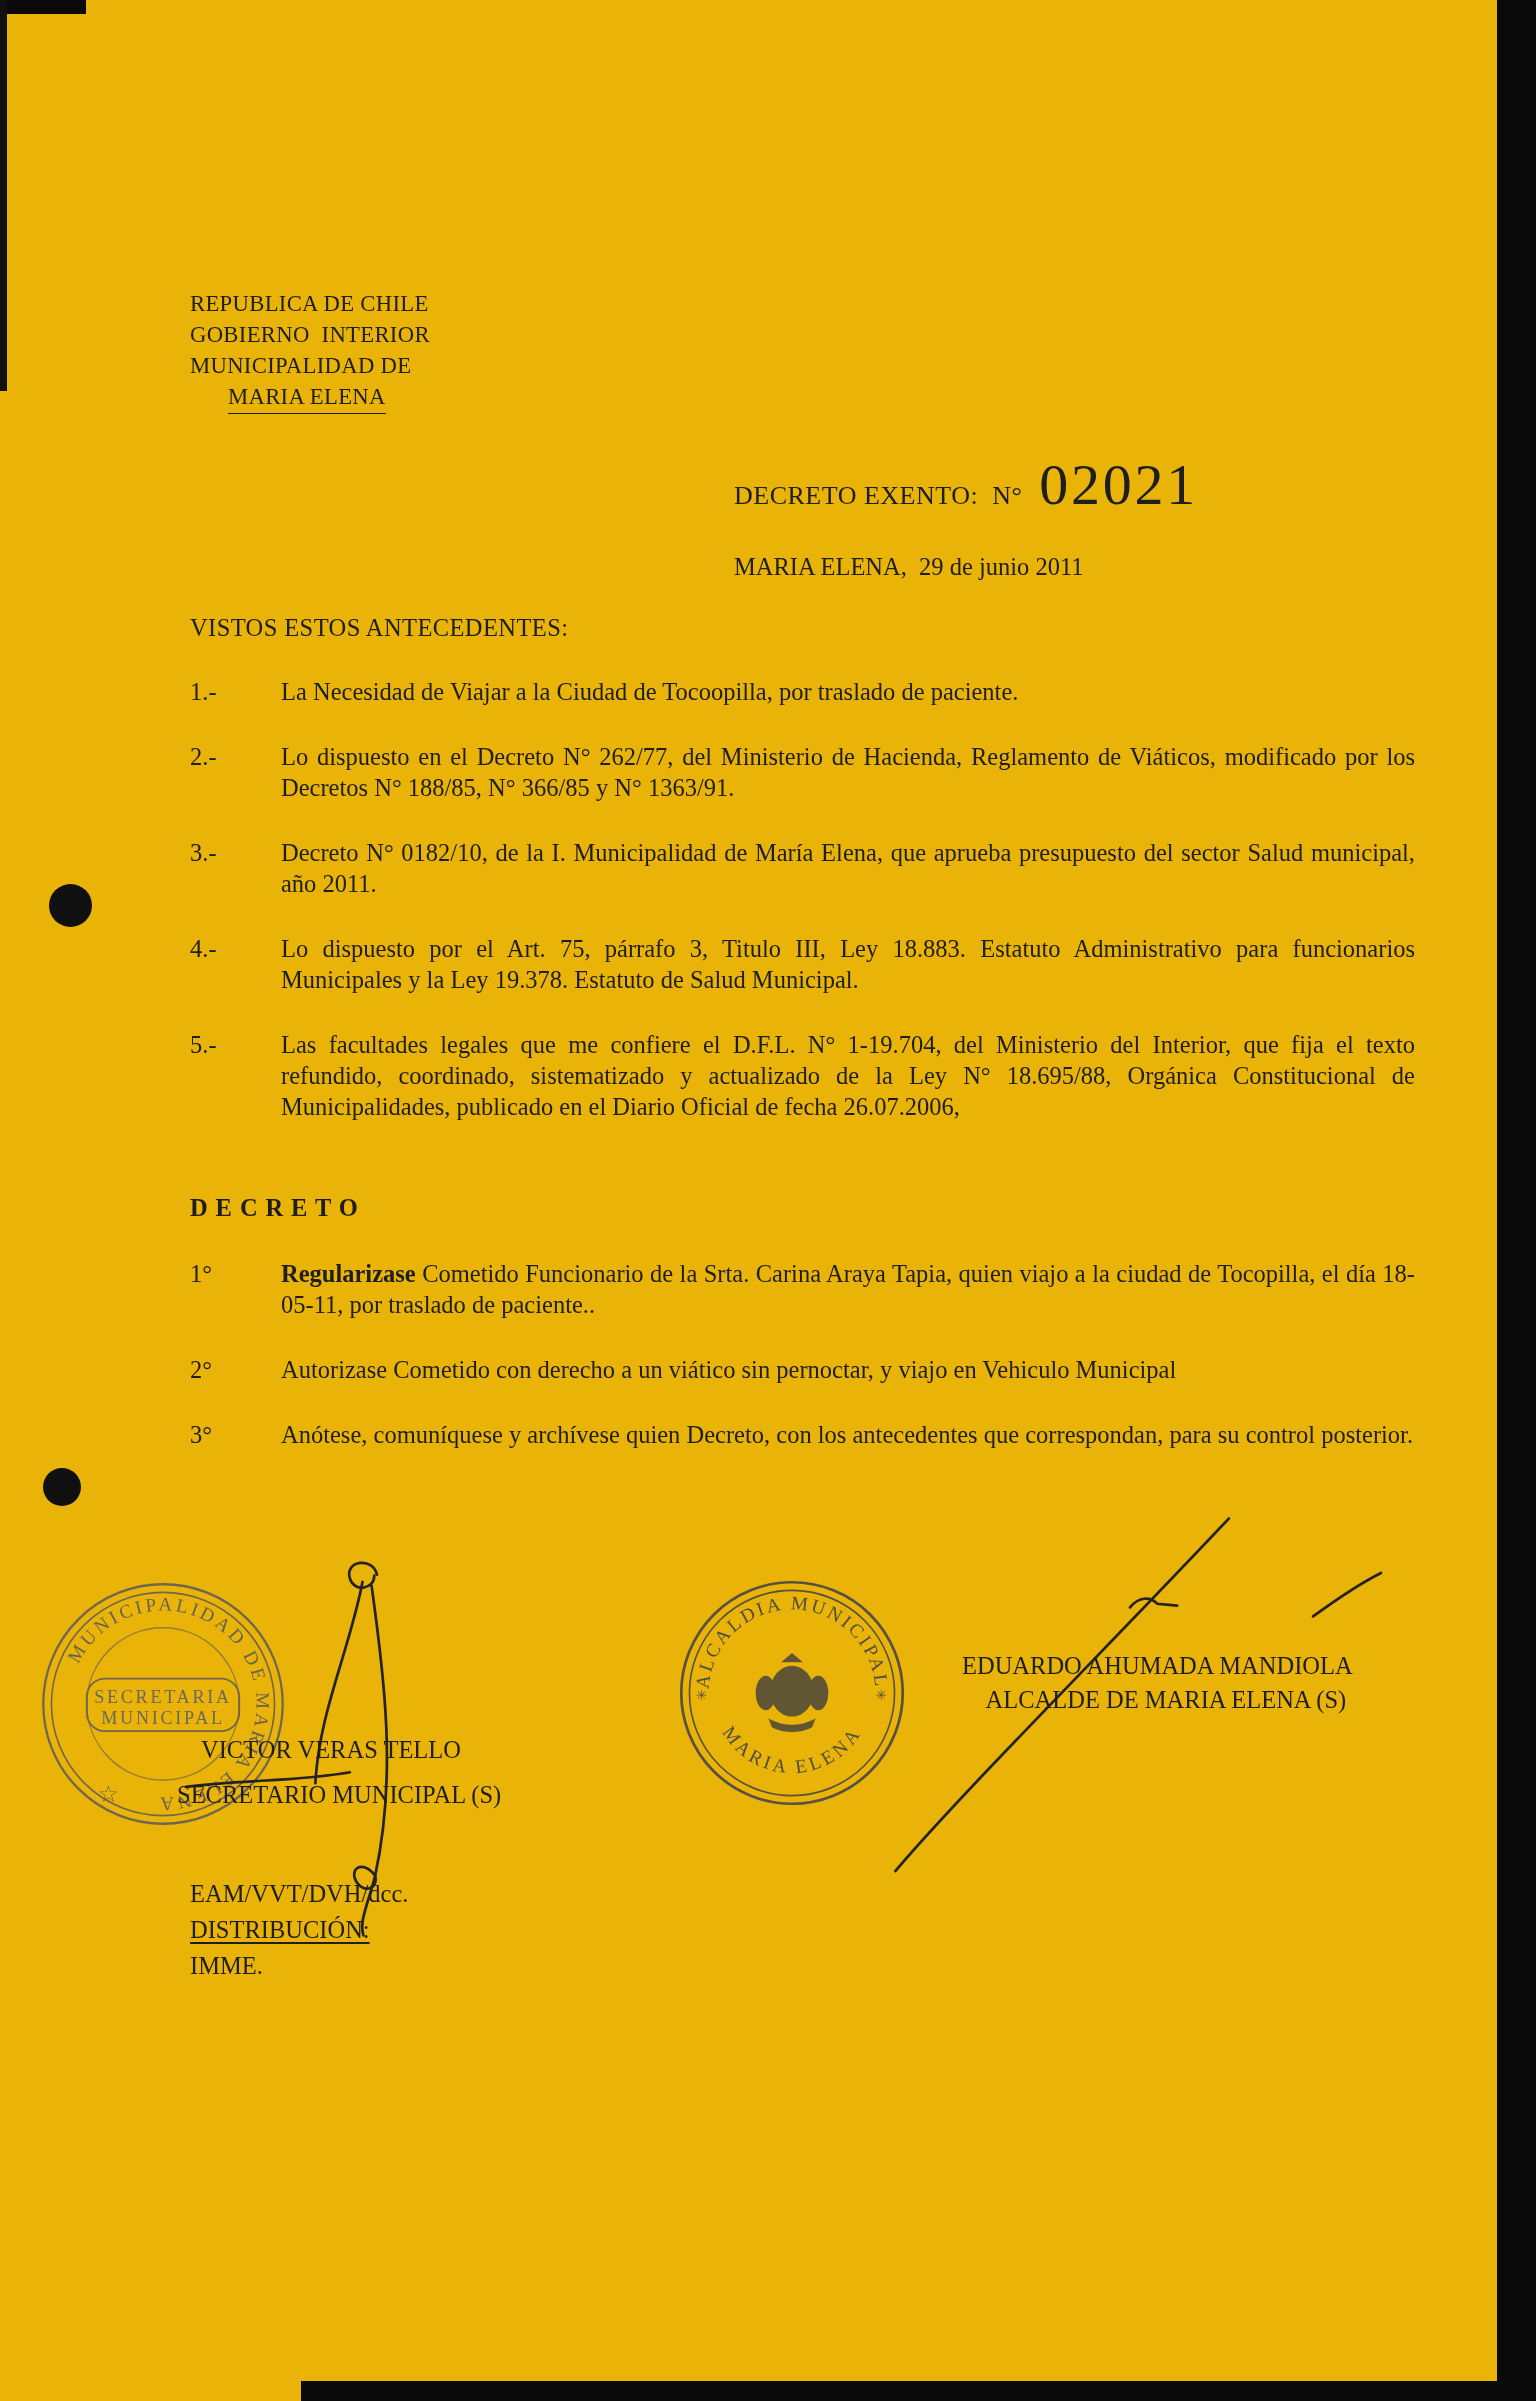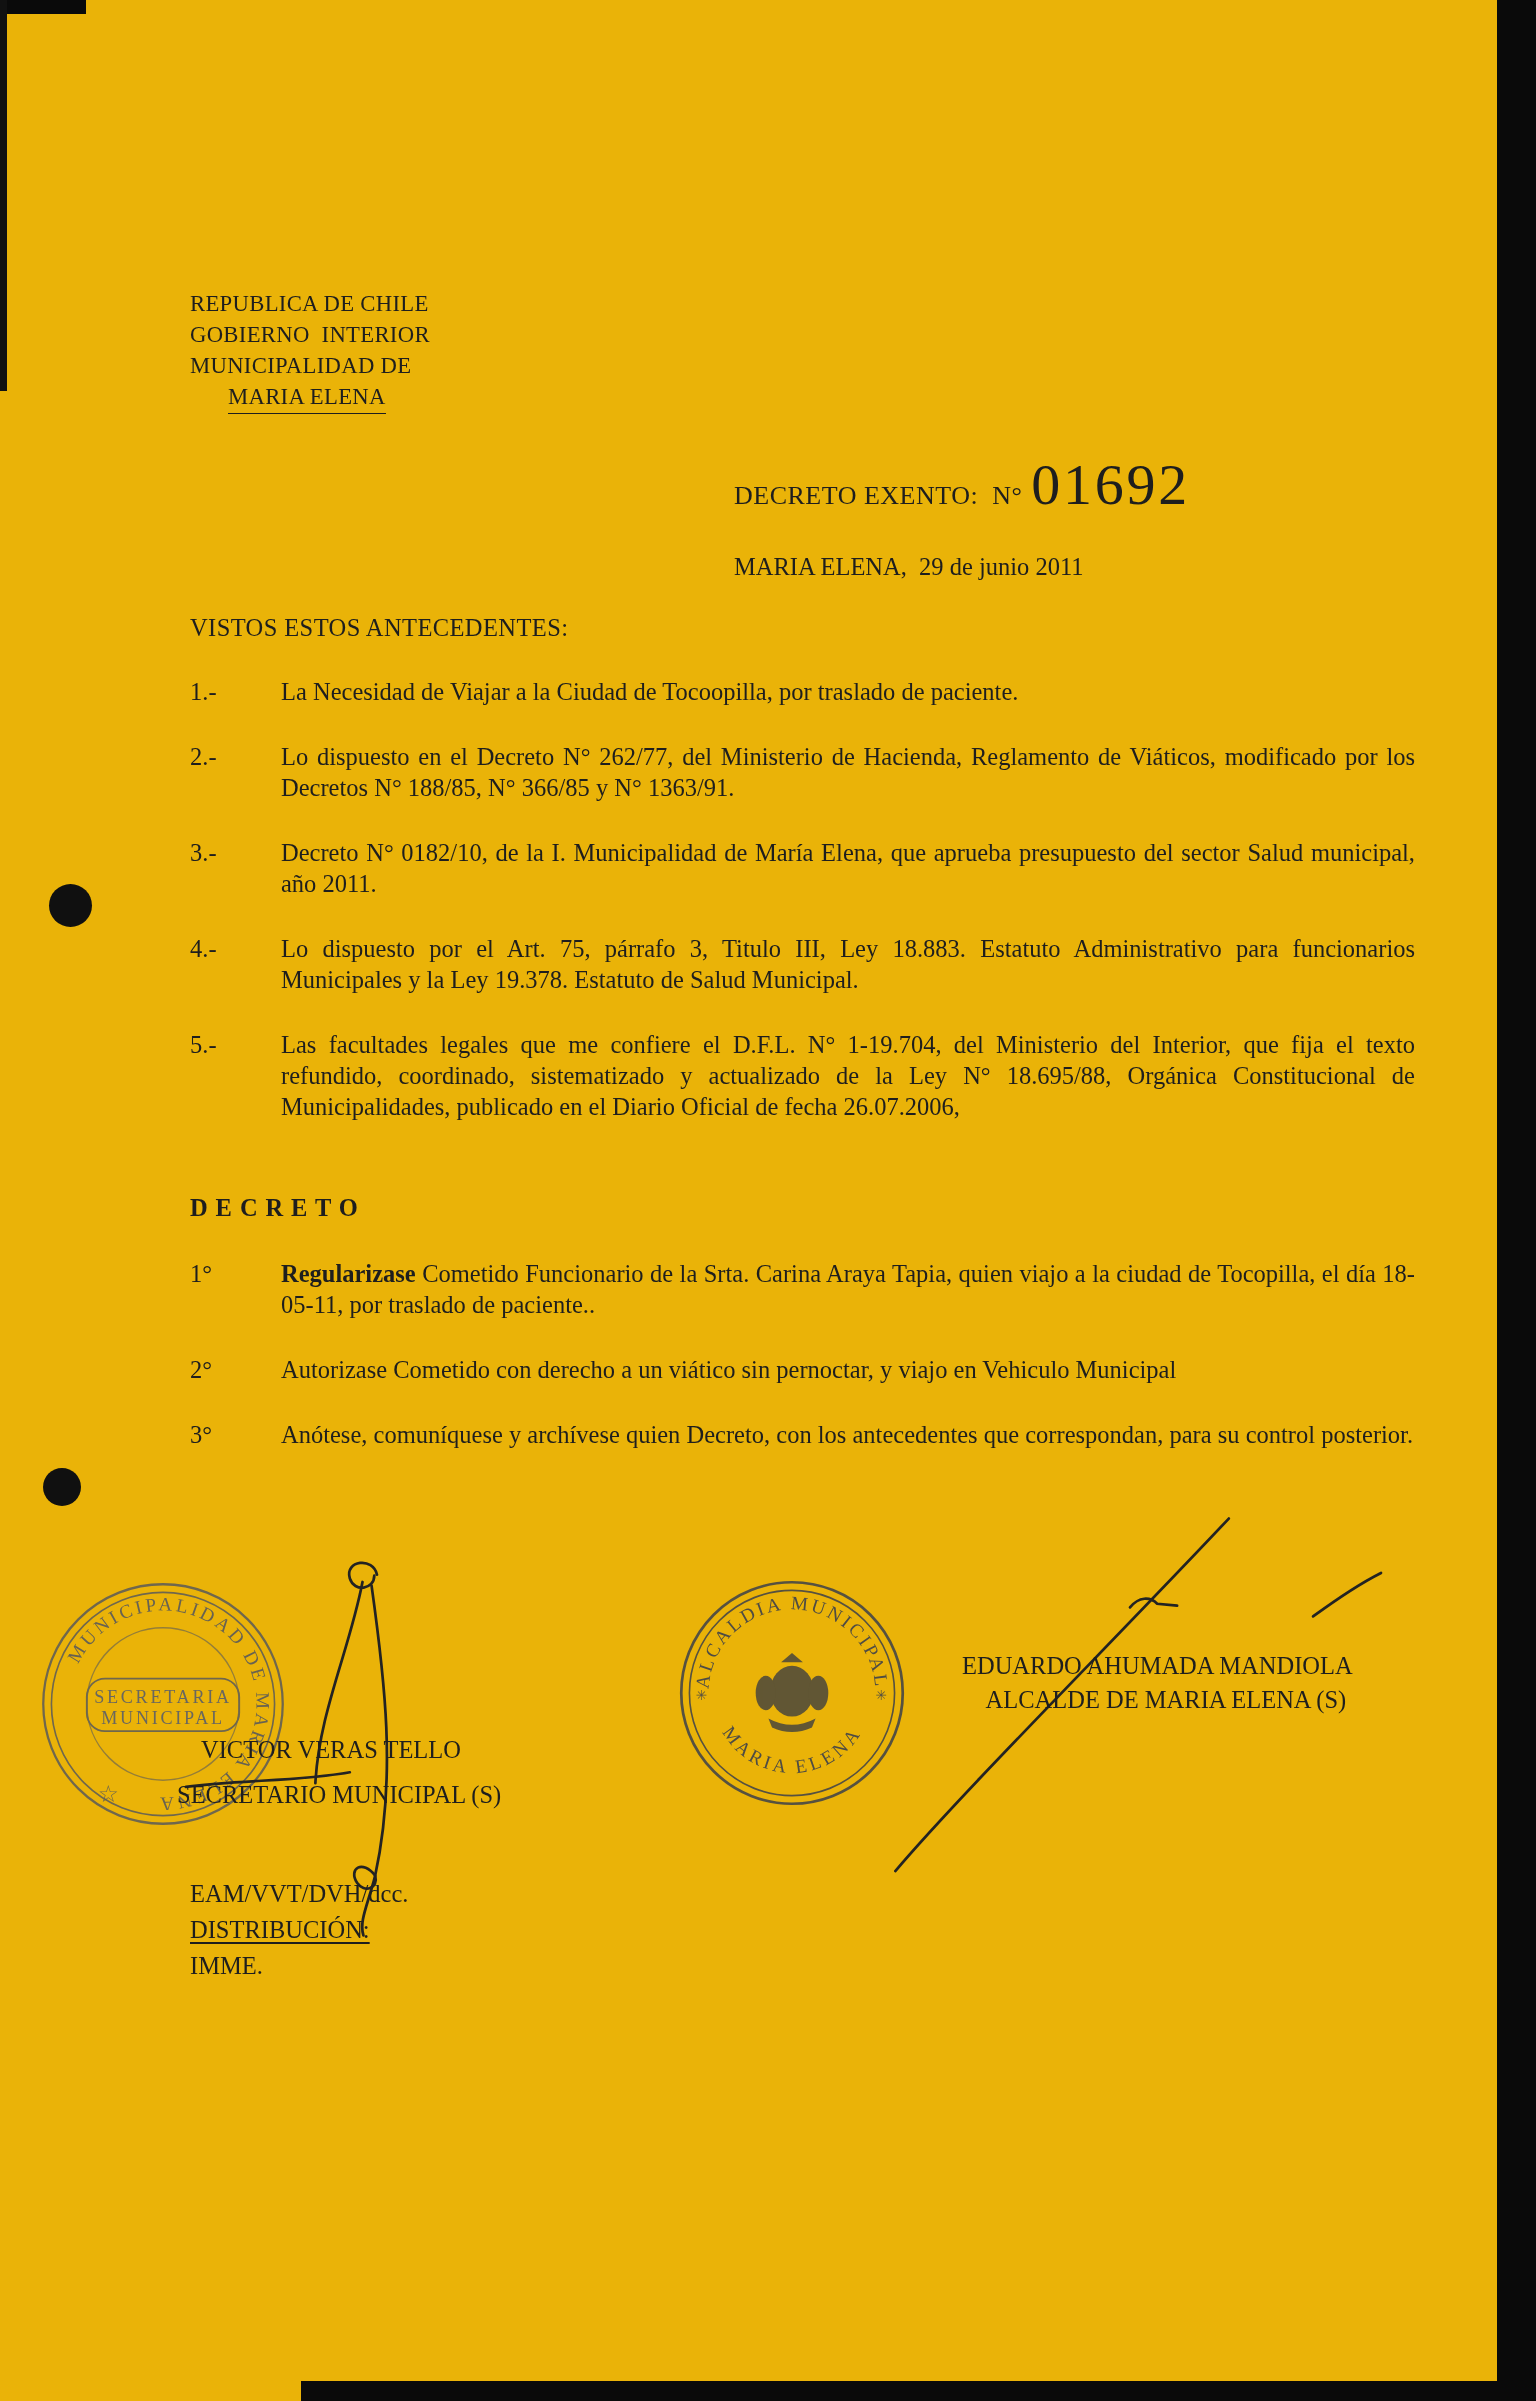--- a/index.html
+++ b/index.html
@@ -24,21 +24,21 @@
   .hole-punch { border-radius:50%; background:#101010; }
   .punch-1 { left:49px; top:884px;  width:43px; height:43px; }
   .punch-2 { left:43px; top:1468px; width:38px; height:38px; }
 
   
   .letterhead { left:190px; top:288px; font-size:22.7px; line-height:31px; letter-spacing:0.3px; }
   .letterhead .lh-line { white-space:pre; }
   .lh-underlined { display:inline-block; margin-left:38px; border-bottom:1.8px solid #1e1e1e; padding-bottom:0.9px; }
 
   
-  .decree-line { left:734px; top:451px; display:flex; align-items:baseline; gap:9px; }
+  .decree-line { left:734px; top:451px; display:flex; align-items:baseline; gap:17px; }
   .decree-label { font-size:26px; white-space:pre; letter-spacing:0.5px; }
   .decree-number { font-size:58px; letter-spacing:2.7px; font-weight:400; }
   .date-line { left:734px; top:553px; font-size:24.5px; white-space:pre; }
 
   .vistos-title { left:190px; top:614px; font-size:24.5px; letter-spacing:0.4px; }
 
   
   .items-block { left:190px; width:1225px; font-size:24.5px; line-height:31px; }
   .vistos-items  { top:676px; }
   .decreto-items { top:1258px; }
@@ -78,21 +78,21 @@
 
   <div class="abs letterhead">
     <div class="lh-line">REPUBLICA DE CHILE</div>
     <div class="lh-line">GOBIERNO  INTERIOR</div>
     <div class="lh-line">MUNICIPALIDAD DE</div>
     <div><span class="lh-underlined">MARIA ELENA</span></div>
   </div>
 
   <div class="abs decree-line">
     <span class="decree-label">DECRETO EXENTO:  N°</span>
-    <span class="decree-number">01692</span>
+    <span class="decree-number">02021</span>
   </div>
   <div class="abs date-line">MARIA ELENA,  29 de junio 2011</div>
 
   <div class="abs vistos-title">VISTOS ESTOS ANTECEDENTES:</div>
 
   <div class="abs items-block vistos-items">
     <div class="item">
       <div class="item-num">1.-</div>
       <div class="item-text">La Necesidad de Viajar a la Ciudad de Tocoopilla, por traslado de paciente.</div>
     </div>

